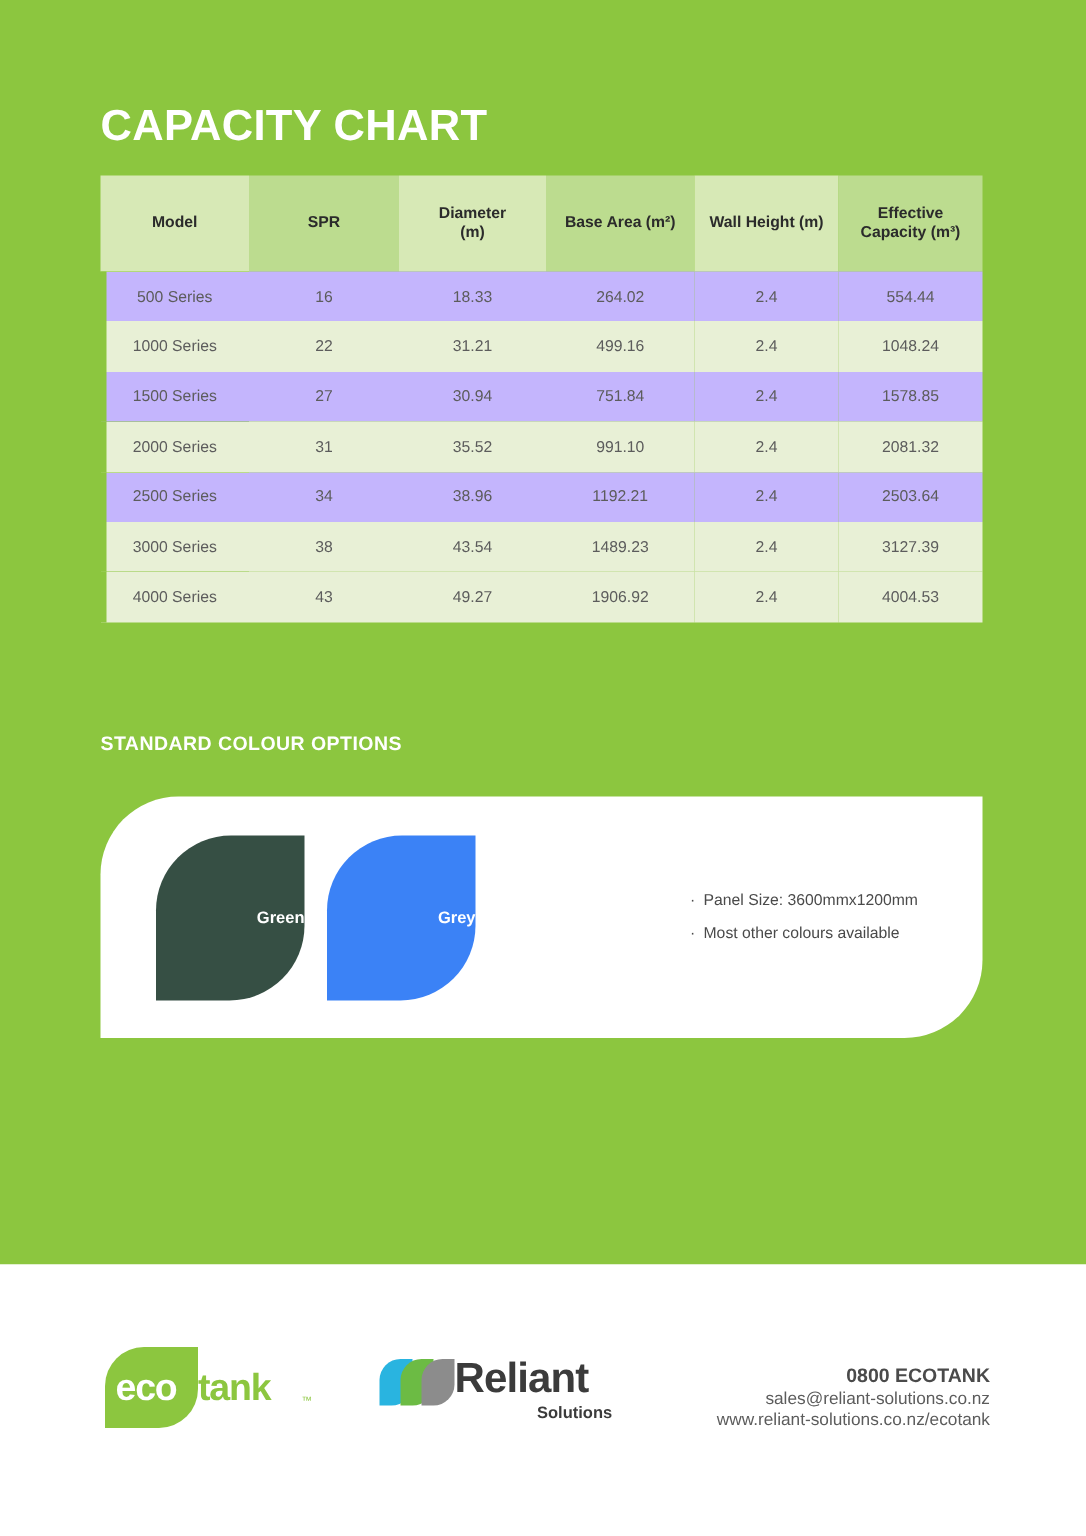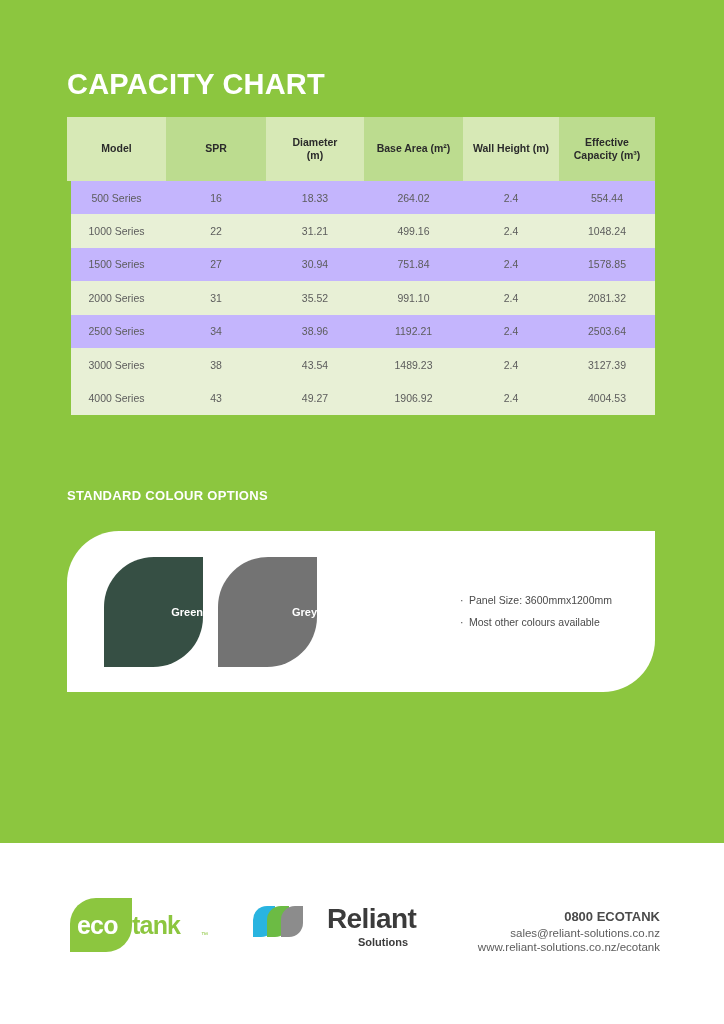--- a/index.html
+++ b/index.html
@@ -233,21 +233,20 @@
   .rl-petal.p2 { left: 14px; background: #6cbb44; }
   .rl-petal.p3 { left: 28px; background: #8c8c8c; }
   .rl-name {
     position: absolute;
     left: 50px;
     top: 0px;
     font-size: 28px;
     font-weight: bold;
     color: #3b3b3b;
     letter-spacing: -0.6px;
-    margin-left: 24px;
   }
   .rl-sub {
     position: absolute;
     left: 105px;
     top: 33px;
     font-size: 11px;
     font-weight: bold;
     color: #3b3b3b;
   }
 
@@ -374,21 +373,21 @@
     </table>
   </div>
 
   <div class="section-title">STANDARD COLOUR OPTIONS</div>
 
   <div class="colour-card">
     <div class="swatches" id="swatch-row">
         <div class="swatch" style="background: rgb(54, 79, 68);">
           <span>Green</span>
         </div>
-        <div class="swatch" style="background: #737373;">
+        <div class="swatch" style="background: #3b82f6;">
           <span>Grey</span>
         </div>
       </div>
     <div class="notes" id="notes-list">
         <div class="note-line"><span class="bullet">·</span><span>Panel Size: 3600mmx1200mm</span></div>
         <div class="note-line"><span class="bullet">·</span><span>Most other colours available</span></div>
       </div>
   </div>
 
   <div class="footer"></div>

